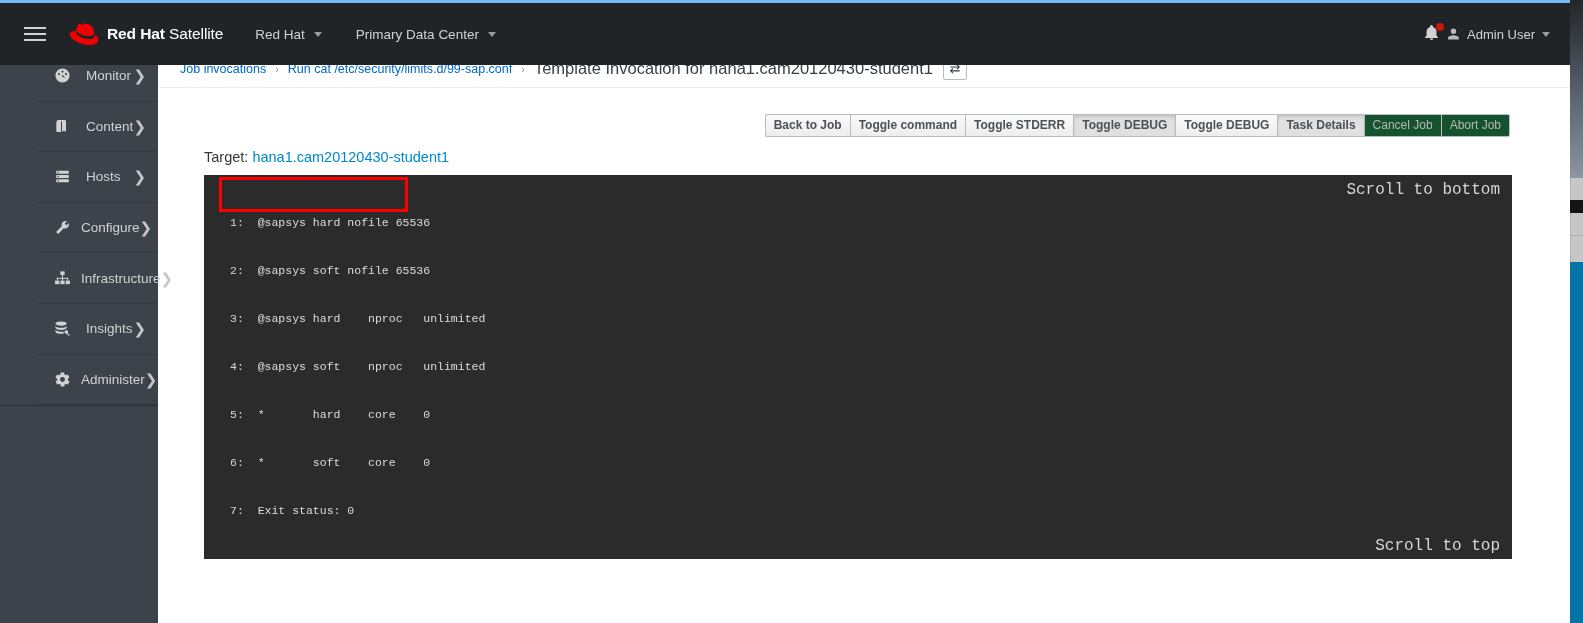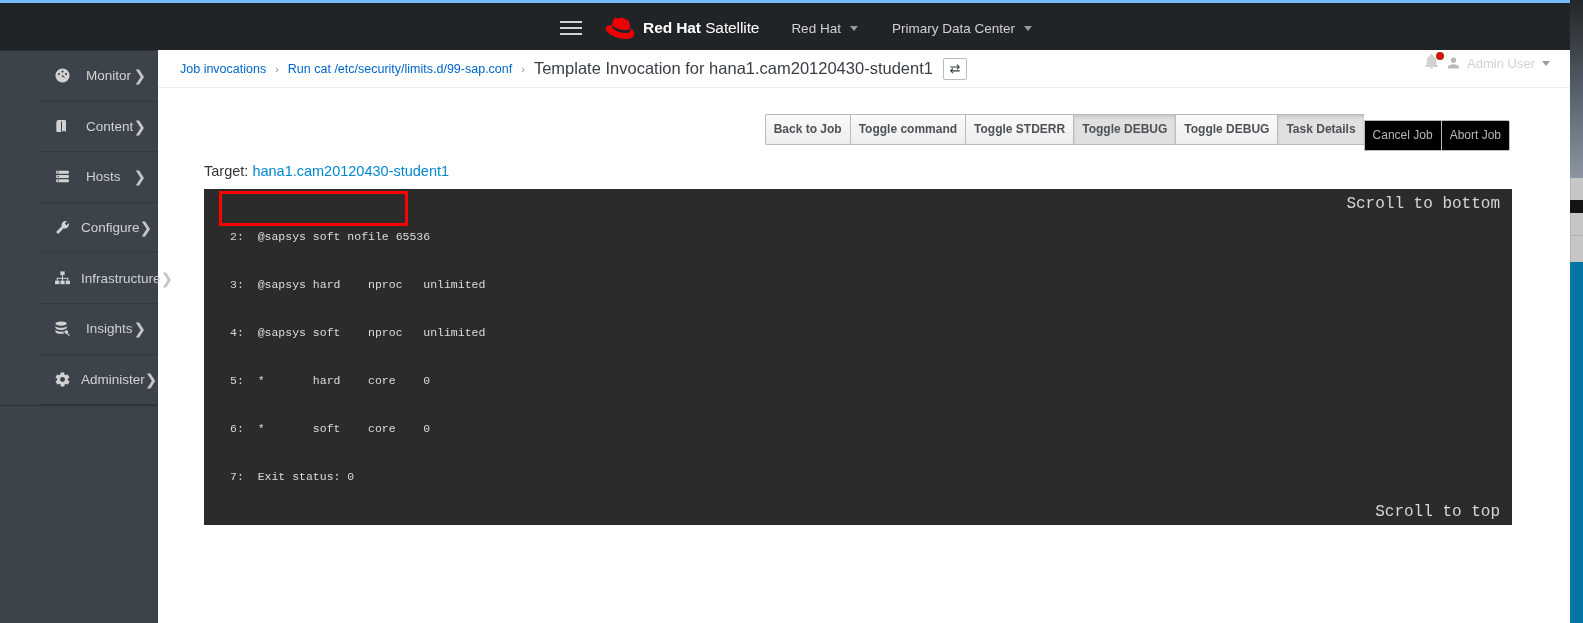--- a/index.html
+++ b/index.html
@@ -26,26 +26,25 @@
     height: 3px;
     background: #73bcf7;
     z-index: 30;
   }
 
   
   .masthead {
     position: absolute;
     top: 3px; left: 0;
     width: 1570px;
-    height: 47px;
+    height: 62px;
     background: #212427;
     display: flex;
     align-items: center;
     z-index: 20;
-    flex-direction: column;
   }
   .mh-left { display: flex; align-items: center; }
   .hamburger {
     width: 46px; height: 50px;
     display: flex; flex-direction: column;
     align-items: center; justify-content: center;
     gap: 4px;
     margin-left: 12px;
     cursor: pointer;
   }
@@ -203,37 +202,36 @@
   }
   .btn {
     font-family: "Liberation Sans", sans-serif;
     font-size: 12px;
     font-weight: 700;
     color: #4d5258;
     background: linear-gradient(to bottom, #fafafa, #ededed);
     border: 1px solid #bbbbbb;
     border-right-width: 0;
     padding: 4px 8px 5px 8px;
-    height: 31px;
+    height: 23px;
     line-height: 13px;
     cursor: pointer;
     white-space: nowrap;
   }
   .btn:first-child { border-radius: 2px 0 0 2px; }
   .btn:last-child { border-radius: 0 2px 2px 0; border-right-width: 1px; }
   .btn.active {
     background: #e0e0e0;
     box-shadow: inset 0 2px 3px rgba(0,0,0,0.12);
   }
   .btn.disabled {
     color: #b7b7b7;
-    background: #000000;
+    background: #14532d;
     cursor: default;
     font-weight: 400;
-    margin-top: 6px;
   }
 
   .target-line {
     margin-top: 12px;
     padding-left: 46px;
     font-size: 14.5px;
     color: #363636;
   }
   .target-line a {
     color: #0088ce;
@@ -497,20 +495,21 @@
       <span>Target:</span>
       <a>hana1.cam20120430-student1</a>
     </div>
 
     <div class="console-wrap">
       <span class="scroll-link scroll-top-link">Scroll to bottom</span>
 
       <div class="annotation-box"></div>
 
       <div class="console-lines">
+        <span class="cline"><span class="lineno">1:</span>  <span>@sapsys hard nofile 65536</span></span>
         <span class="cline"><span class="lineno">2:</span>  <span>@sapsys soft nofile 65536</span></span>
         <span class="cline"><span class="lineno">3:</span>  <span>@sapsys hard    nproc   unlimited</span></span>
         <span class="cline"><span class="lineno">4:</span>  <span>@sapsys soft    nproc   unlimited</span></span>
         <span class="cline"><span class="lineno">5:</span>  <span>*       hard    core    0</span></span>
         <span class="cline"><span class="lineno">6:</span>  <span>*       soft    core    0</span></span>
         <span class="cline"><span class="lineno">7:</span>  <span>Exit status: 0</span></span>
       </div>
 
       <span class="scroll-link scroll-bottom-link">Scroll to top</span>
     </div>

